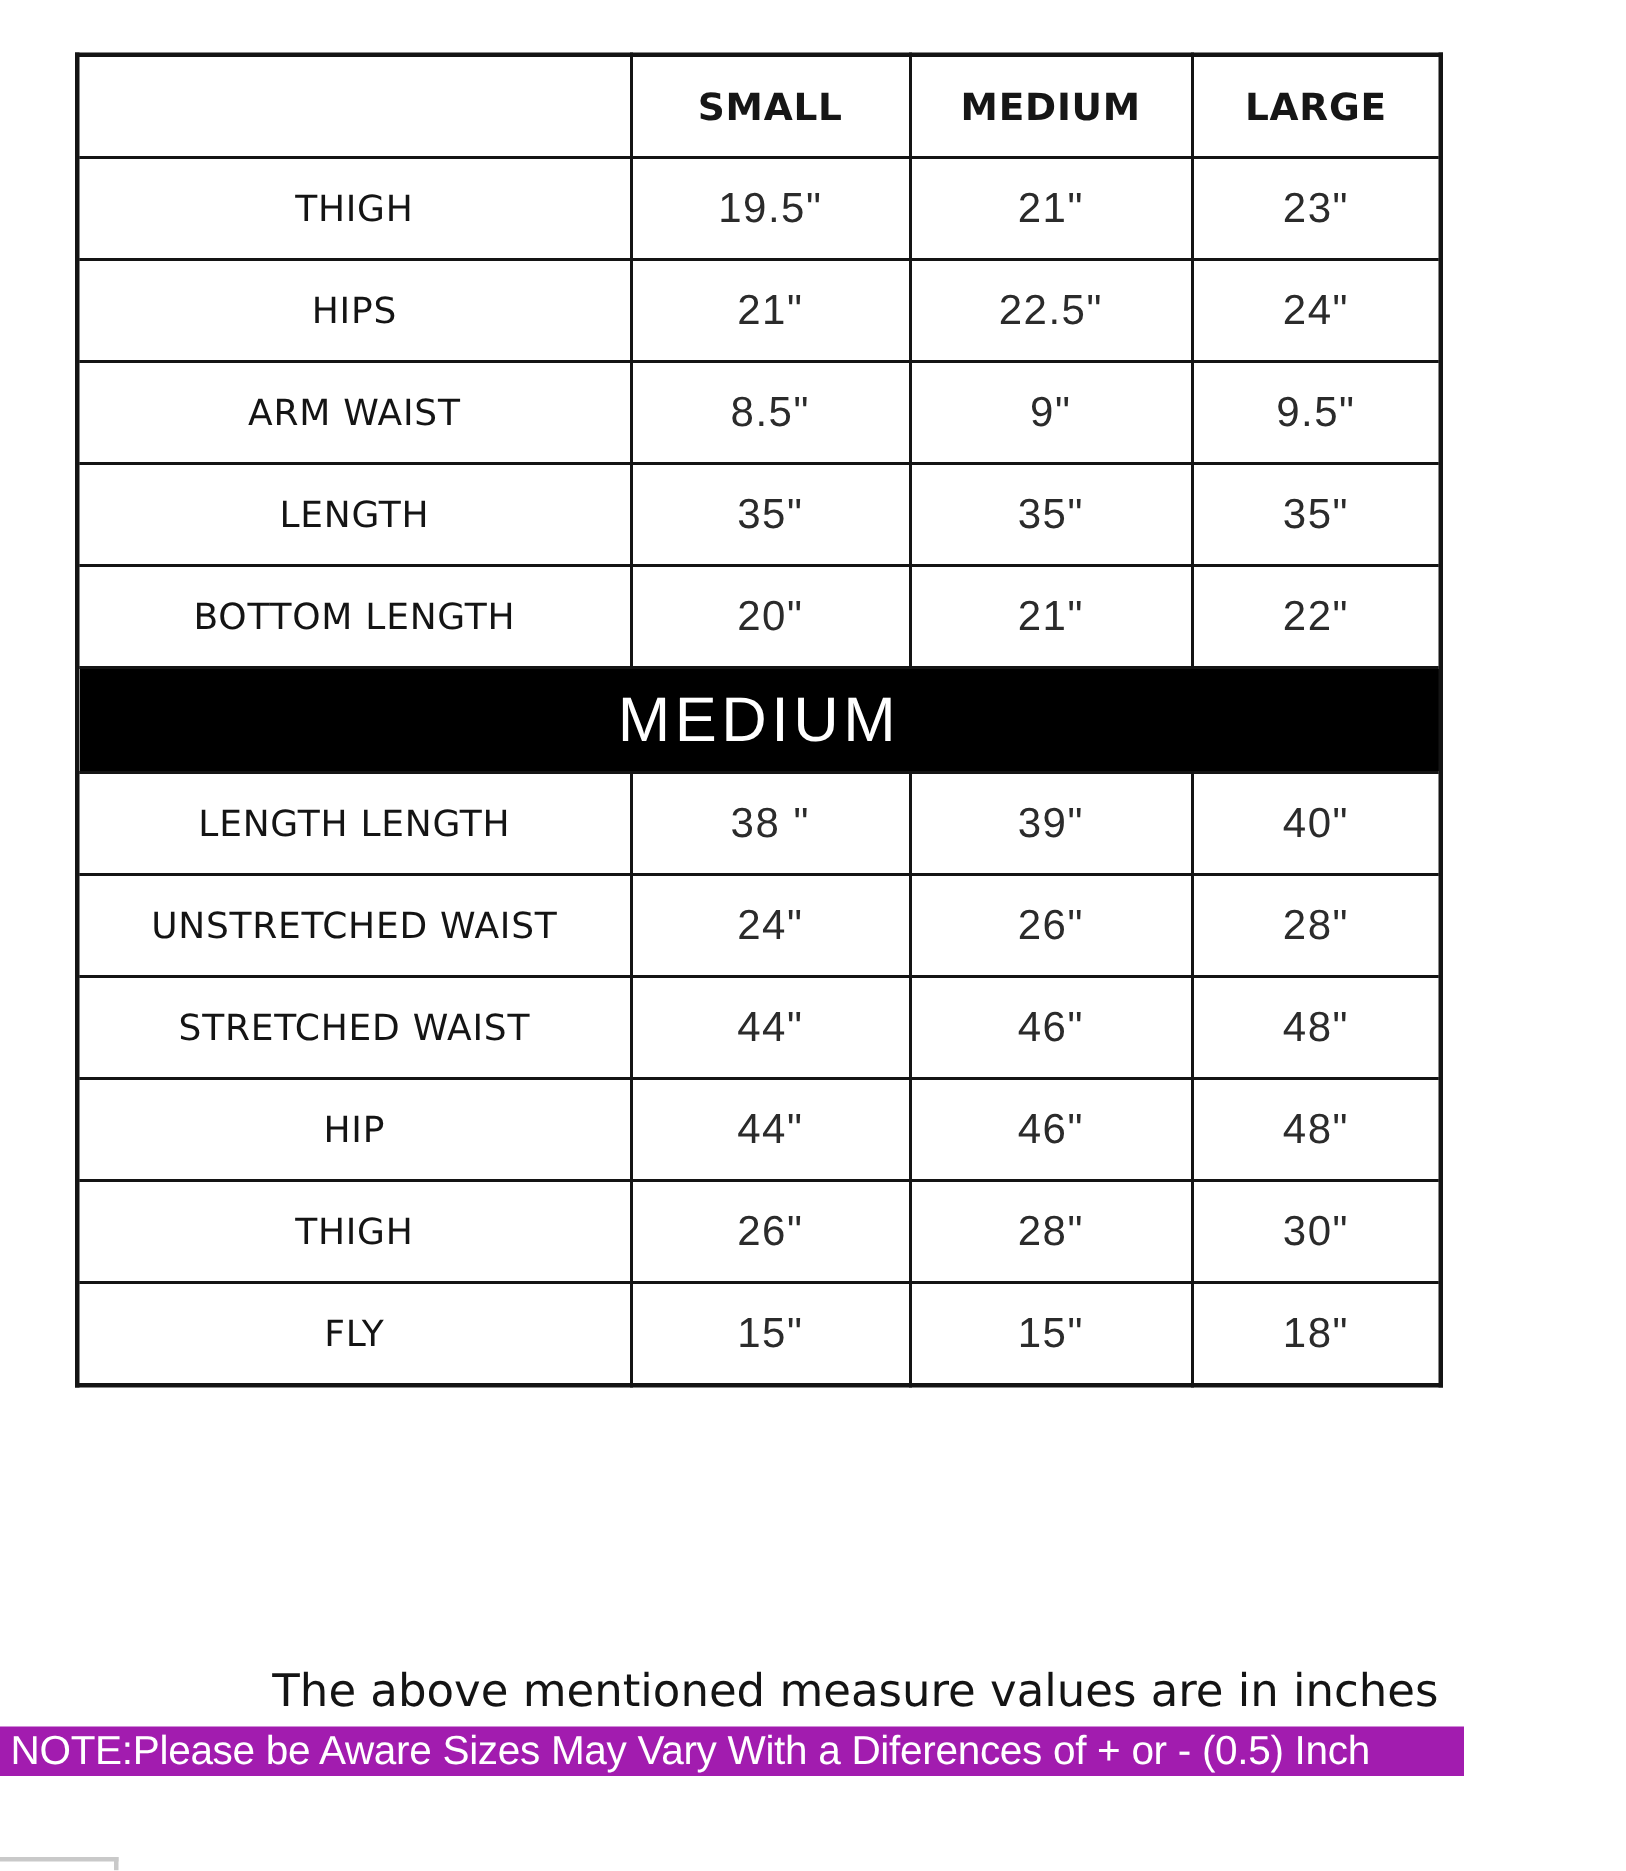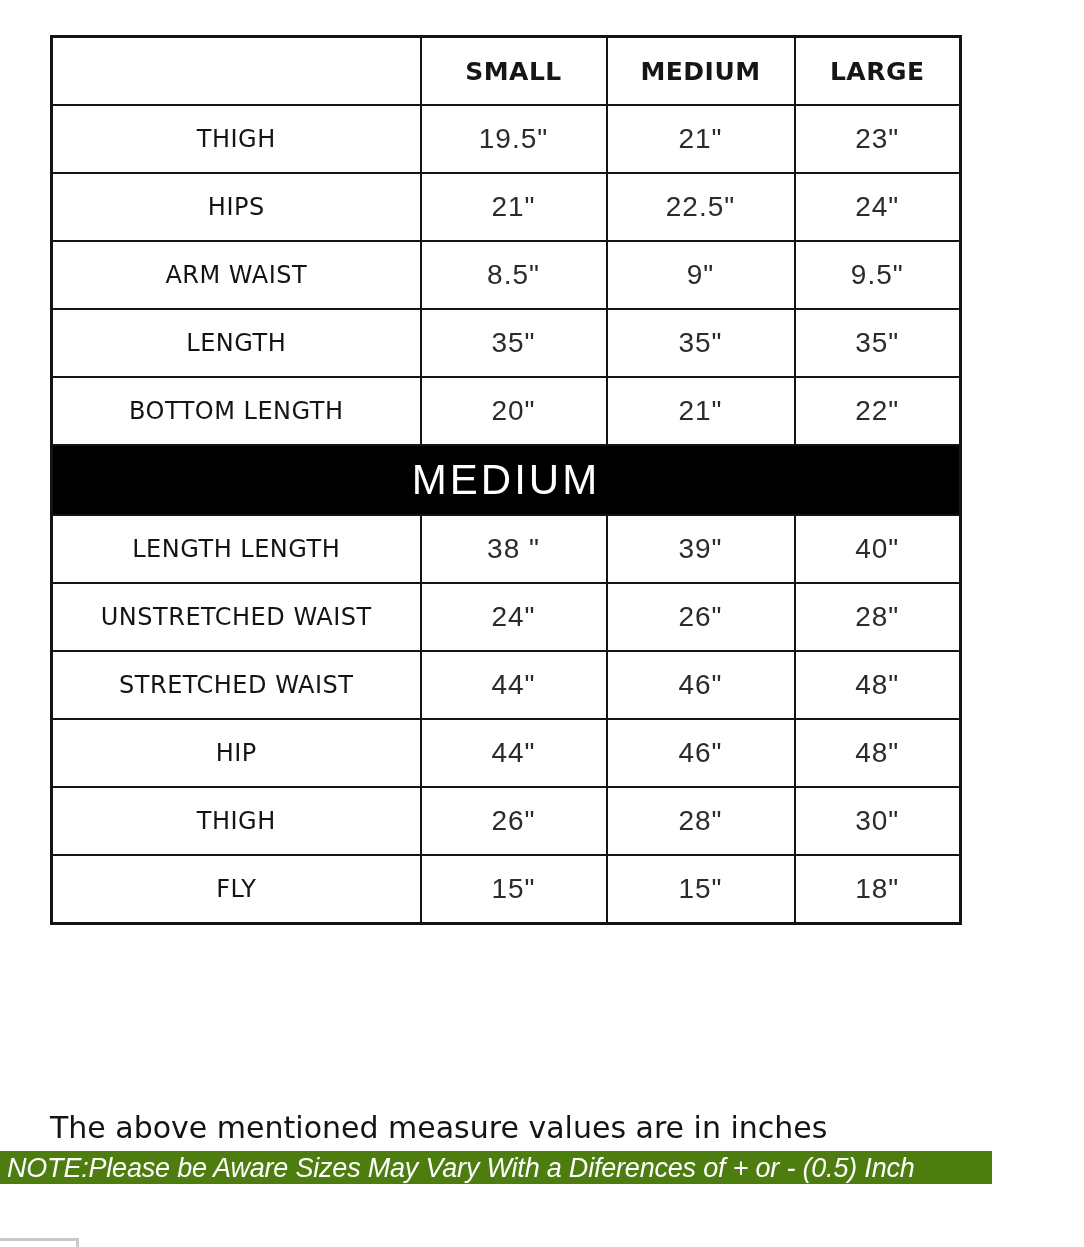--- a/index.html
+++ b/index.html
@@ -8,21 +8,20 @@
     background: #ffffff;
   }
   .page {
     position: relative;
     width: 976px;
     height: 1247px;
     background: #ffffff;
     overflow: hidden;
     font-family: "Liberation Sans", sans-serif;
     color: #111111;
-    padding-left: 16px;
   }
 
   
   table.size-table {
     position: absolute;
     left: 50px;
     top: 35px;
     width: 909px;
     border-collapse: collapse;
     table-layout: fixed;
@@ -69,39 +68,38 @@
     letter-spacing: 3px;
     height: 68px;
   }
 
   
   .units-note {
     position: absolute;
     left: 50px;
     top: 1110px;
     width: 909px;
-    text-align: left;
+    text-align: right;
     font-family: "DejaVu Sans", sans-serif;
     font-weight: 400;
     font-size: 30px;
     color: #141414;
     white-space: nowrap;
   }
   .variance-bar {
     position: absolute;
     left: 0;
     top: 1151px;
     width: 1005px;
     height: 33px;
-    background: #4d7c0f;
+    background: #a21caf;
     box-sizing: border-box;
     display: flex;
-    align-items: flex-end;
+    align-items: center;
     padding-left: 7px;
-    font-style: italic;
   }
   .variance-bar .variance-text {
     color: #ffffff;
     font-family: "Liberation Sans", sans-serif;
     font-size: 27px;
     letter-spacing: -0.2px;
     white-space: nowrap;
   }
 
   

